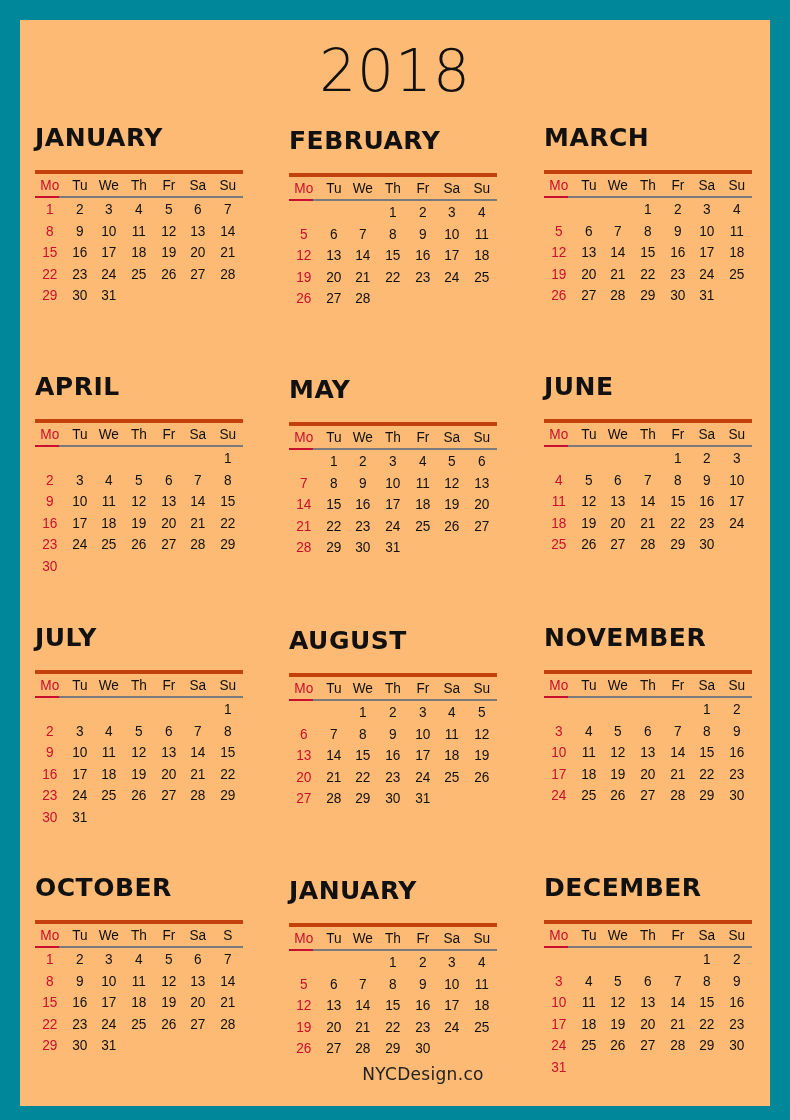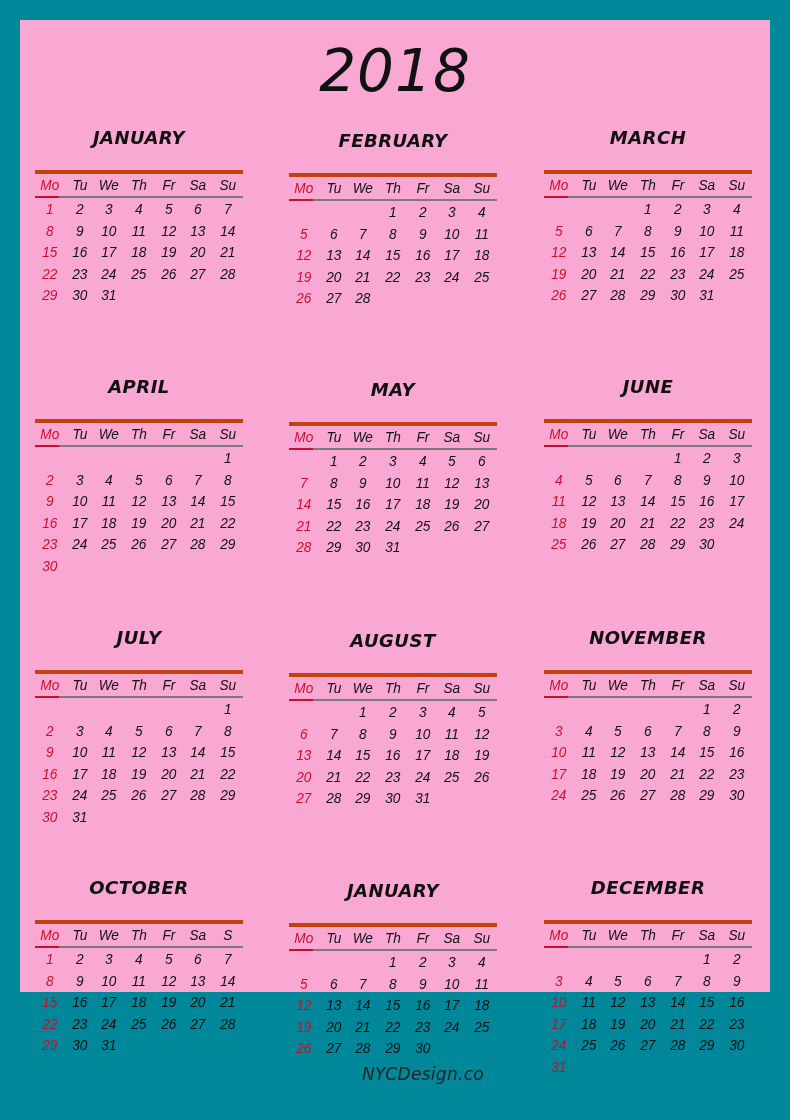--- a/index.html
+++ b/index.html
@@ -1,23 +1,23 @@
 <!DOCTYPE html>
 <html><head>
 <meta charset="utf-8">
 <style>
   html, body { margin: 0; padding: 0; }
   body { width: 790px; height: 1120px; background: #00879a; position: relative; overflow: hidden; }
-  .page { position: absolute; left: 20px; top: 20px; width: 750px; height: 972px; background: #f9a8d4; font-style: italic; }
+  .page { position: absolute; left: 20px; top: 20px; width: 750px; height: 1086px; background: #fdba74; }
   .year { position: absolute; left: 0; top: 22px; width: 750px; text-align: center;
           font-family: "DejaVu Sans", sans-serif; font-weight: 200; font-size: 58px; letter-spacing: 1px;
           color: #111; line-height: 1; -webkit-text-stroke: 0; }
   .month { position: absolute; width: 208px; }
-  .month-title { position: absolute; left: 0; width: 208px; top: -44px; text-align: center;
-                 font-family: "DejaVu Sans", sans-serif; font-weight: bold; font-size: 18px;
+  .month-title { position: absolute; left: 0; width: 208px; top: -44px; 
+                 font-family: "DejaVu Sans", sans-serif; font-weight: bold; font-size: 25px;
                  letter-spacing: 0.5px; color: #111; line-height: 24px; }
   .grid { position: absolute; left: 0; top: 0; width: 208px; border-top: 4px solid #c2410c; }
   .hdr { position: relative; display: flex; height: 22px; border-bottom: 2px solid #7a7a7a; }
   .hdr::after { content: ""; position: absolute; left: 0; bottom: -2px; width: 24px; height: 2px; background: #c8102e; }
   .cell { width: 29.7px; text-align: center; font-family: "Liberation Sans", sans-serif; font-size: 15.5px;
           line-height: 21.5px; color: #111; transform: scaleX(0.88); }
   .hdr .cell { line-height: 22px; }
   .hdr .cell.mo { color: #c8102e; }
   .row { display: flex; height: 21.5px; }
   .row .cell.mo { color: #c8102e; }

